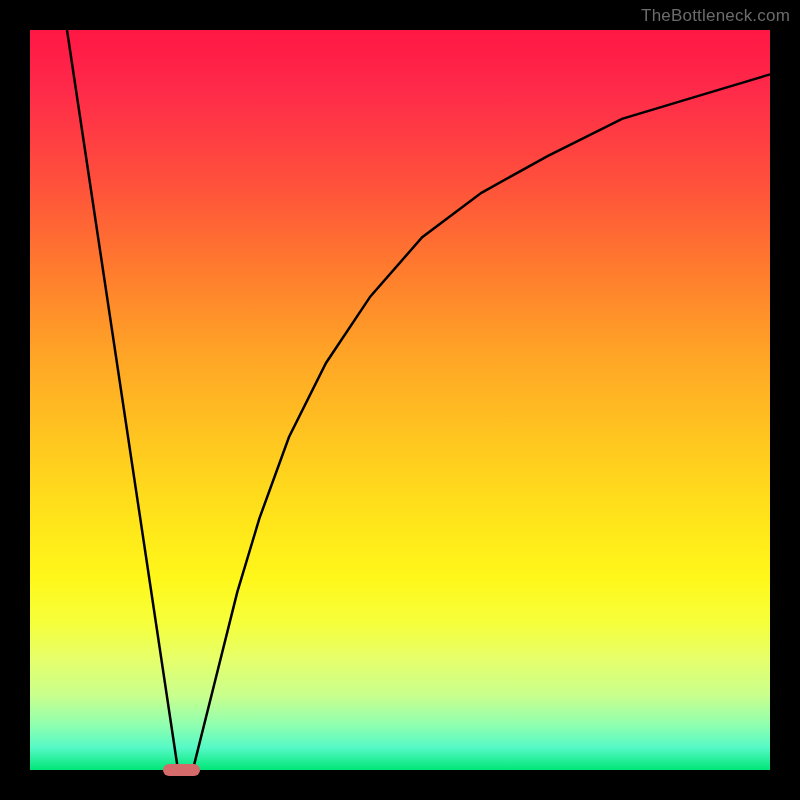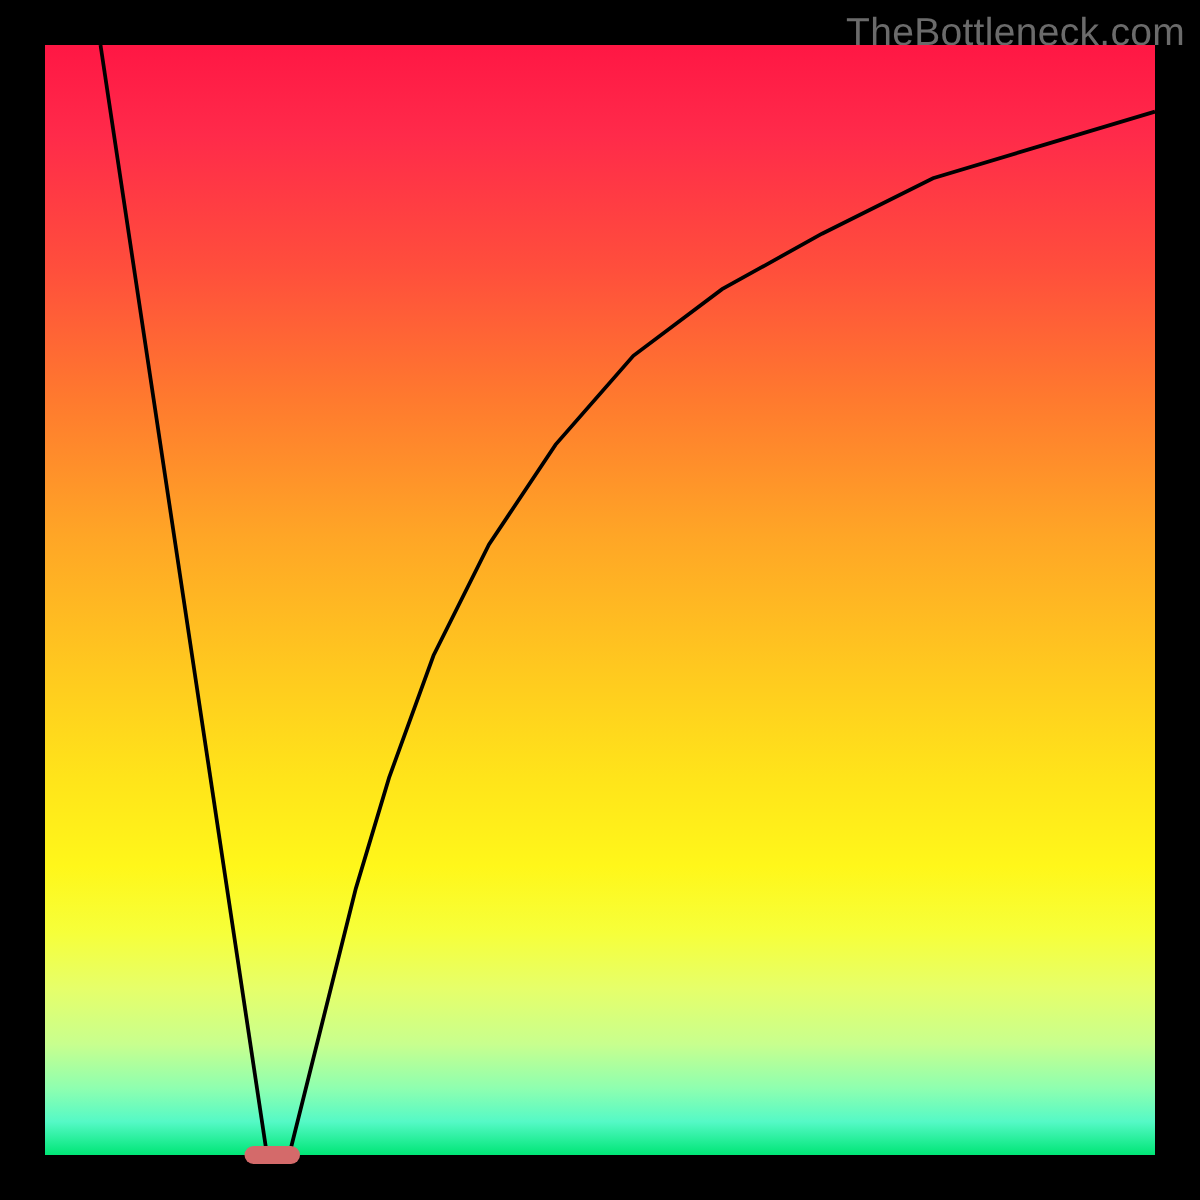--- a/index.html
+++ b/index.html
@@ -39,21 +39,21 @@
       #8effb0 94%,
       #55f9c6 97%,
       #00e676 100%
     );
   }
   .watermark {
     position: absolute;
     top: 6px;
     right: 10px;
     color: #6b6b6b;
-    font-size: 26px;
+    font-size: 17px;
     letter-spacing: 0.2px;
     user-select: none;
   }
   svg.curves {
     position: absolute;
     left: 0;
     top: 0;
     width: 740px;
     height: 740px;
     overflow: visible;

